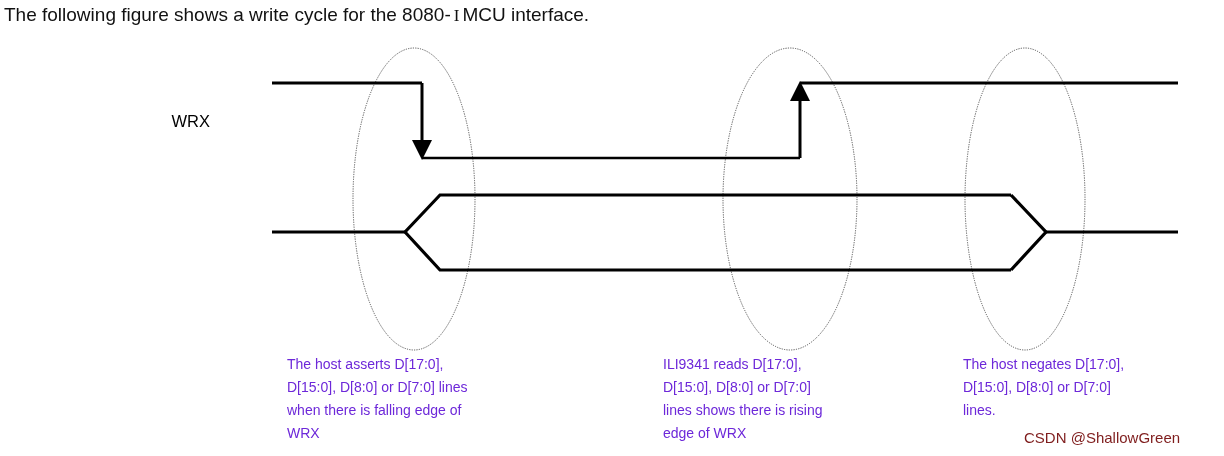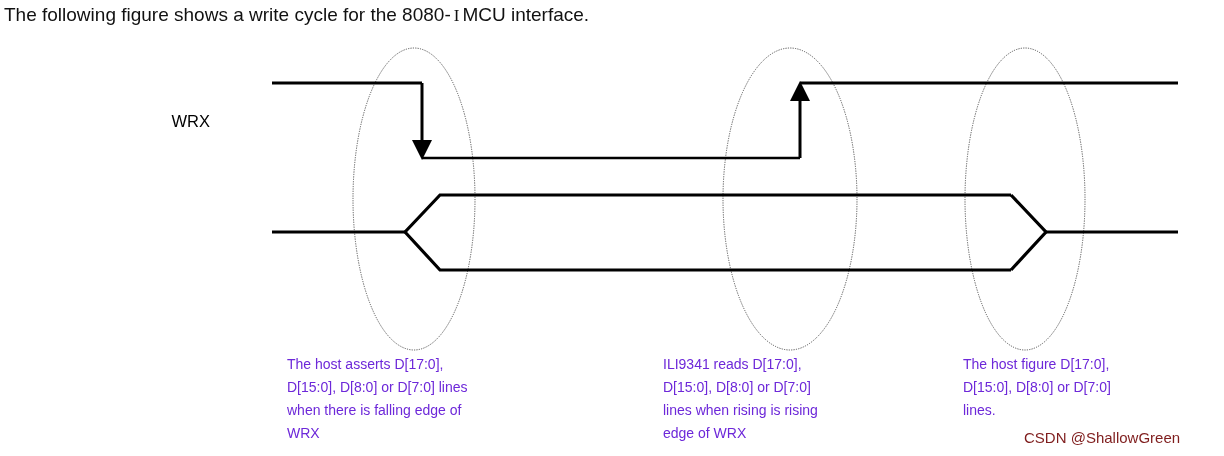--- a/index.html
+++ b/index.html
@@ -116,21 +116,21 @@
   <div class="sig-label" id="label-wrx">WRX</div>
 
   <div class="sig-label" id="label-data"></div>
 
   <div class="caption" id="caption-1">The host asserts D[17:0],
 D[15:0], D[8:0] or D[7:0] lines
 when there is falling edge of
 WRX</div>
   <div class="caption" id="caption-2">ILI9341 reads D[17:0],
 D[15:0], D[8:0] or D[7:0]
-lines when rising is rising
+lines shows there is rising
 edge of WRX</div>
-  <div class="caption" id="caption-3">The host figure D[17:0],
+  <div class="caption" id="caption-3">The host negates D[17:0],
 D[15:0], D[8:0] or D[7:0]
 lines.</div>
 
   <div id="watermark">CSDN @ShallowGreen</div>
 
 </div>
 
 </body></html>

